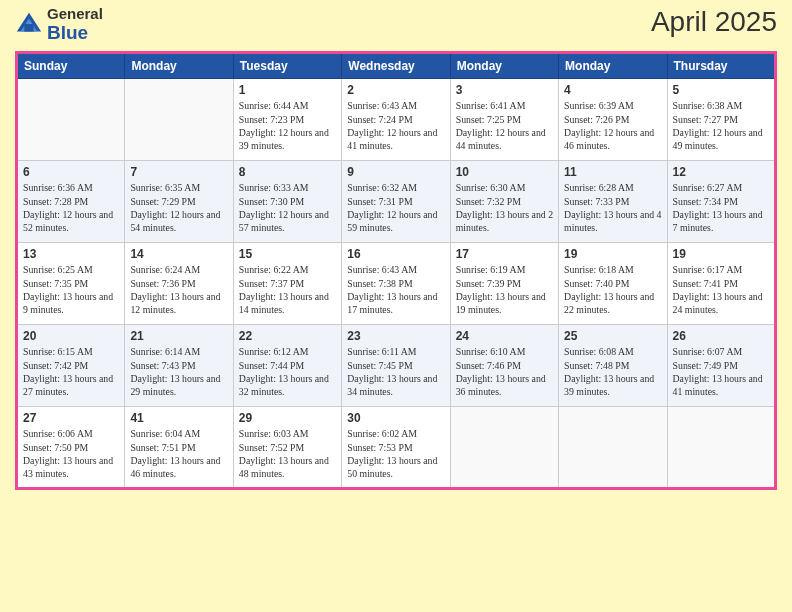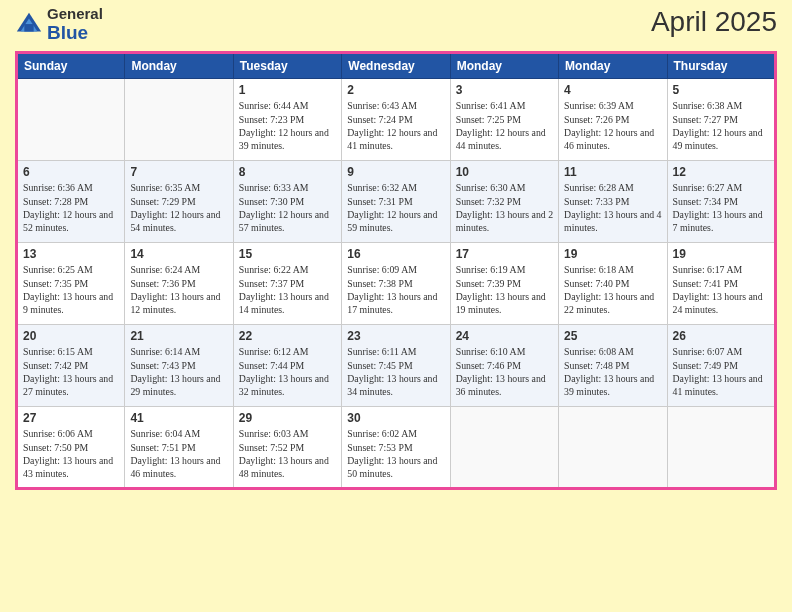--- a/index.html
+++ b/index.html
@@ -228,21 +228,21 @@
 Daylight: 13 hours and 12 minutes.</div>
           </td>
           <td>
             <span class="day-num">15</span>
             <div class="day-info">Sunrise: 6:22 AM
 Sunset: 7:37 PM
 Daylight: 13 hours and 14 minutes.</div>
           </td>
           <td>
             <span class="day-num">16</span>
-            <div class="day-info">Sunrise: 6:09 AM
+            <div class="day-info">Sunrise: 6:43 AM
 Sunset: 7:38 PM
 Daylight: 13 hours and 17 minutes.</div>
           </td>
           <td>
             <span class="day-num">17</span>
             <div class="day-info">Sunrise: 6:19 AM
 Sunset: 7:39 PM
 Daylight: 13 hours and 19 minutes.</div>
           </td>
           <td>

